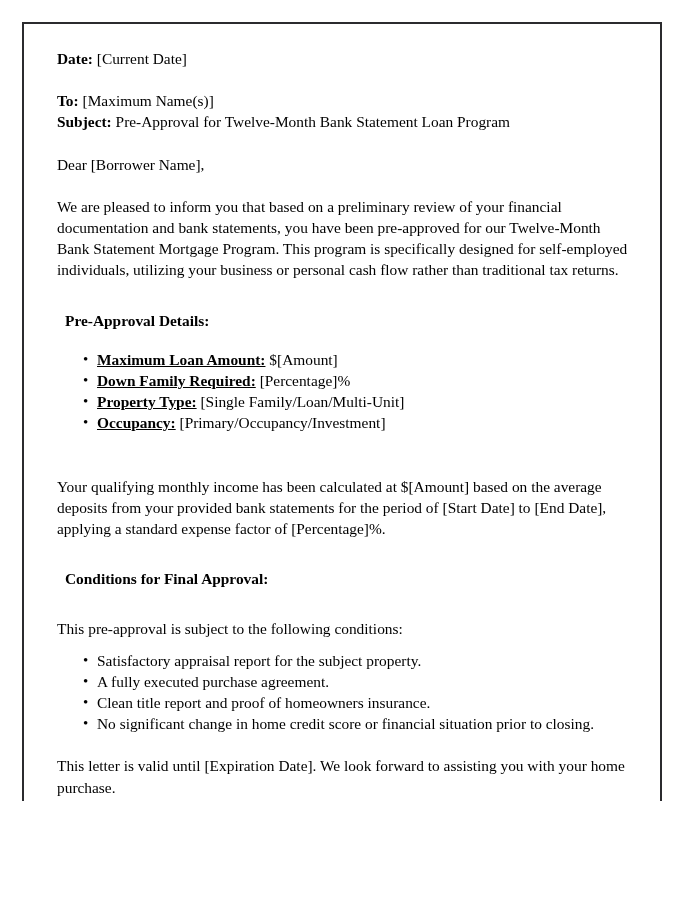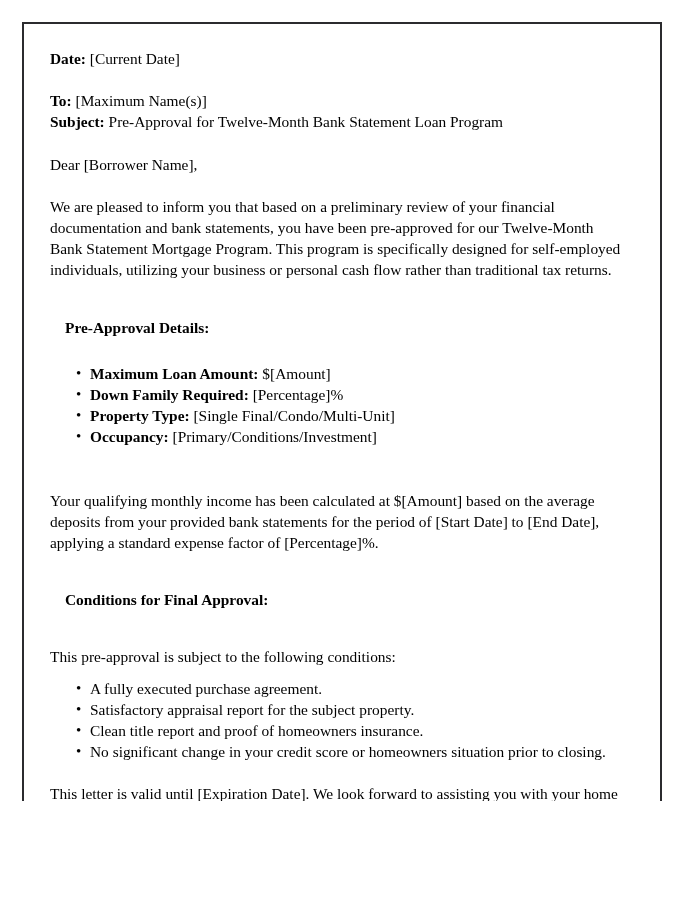--- a/index.html
+++ b/index.html
@@ -31,38 +31,38 @@
     box-sizing: border-box;
     border-left: 2px solid #2b2b2e;
     border-top: 2px solid #2b2b2e;
     border-right: 2px solid #2b2b2e;
     border-bottom: none;
     background: #ffffff;
     overflow: hidden;
   }
   .letter-body {
     position: absolute;
-    left: 26px;
+    left: 33px;
     top: 24px;
     width: 578px;
     font-size: 15.4px;
     line-height: 21.2px;
   }
   .para {
     margin: 0 0 0 0;
     text-align: left;
   }
   .spacer-sm { height: 21px; }
   .spacer-xs { height: 10px; }
   .strong-label {
     font-weight: bold;
   }
   .section-heading {
     font-weight: bold;
-    margin: 15px;
+    margin: 8px;
   }
   ul.bullet-list {
     margin: 0;
     padding: 0 0 0 40px;
     list-style: none;
   }
   ul.bullet-list > li {
     position: relative;
     margin: 0;
     padding: 0;
@@ -71,20 +71,21 @@
   ul.bullet-list > li::before {
     content: "\2022";
     position: absolute;
     left: -14px;
     top: 0;
     font-size: 15px;
     line-height: 21.2px;
   }
   .detail-label {
     font-weight: bold;
+    text-decoration: underline;
   }
 </style>
 </head>
 <body>
 
 <div class="page-canvas">
   <div class="document-sheet">
     <div class="letter-body">
 
       <div class="para">
@@ -122,25 +123,25 @@
         <li>
           <span class="detail-label">Maximum Loan Amount:</span>
           <span>$[Amount]</span>
         </li>
         <li>
           <span class="detail-label">Down Family Required:</span>
           <span>[Percentage]%</span>
         </li>
         <li>
           <span class="detail-label">Property Type:</span>
-          <span>[Single Final/Condo/Multi-Unit]</span>
+          <span>[Single Family/Loan/Multi-Unit]</span>
         </li>
         <li>
           <span class="detail-label">Occupancy:</span>
-          <span>[Primary/Conditions/Investment]</span>
+          <span>[Primary/Occupancy/Investment]</span>
         </li>
       </ul>
 
       <div class="spacer-sm"></div>
 
 
       <div class="spacer-sm"></div>
 
       <div class="para">Your qualifying monthly income has been calculated at $[Amount] based on the average deposits from your provided bank statements for the period of [Start Date] to [End Date], applying a standard expense factor of [Percentage]%.</div>
 
@@ -148,24 +149,24 @@
 
       <div class="section-heading">Conditions for Final Approval:</div>
 
       <div class="spacer-sm"></div>
 
       <div class="para">This pre-approval is subject to the following conditions:</div>
 
       <div class="spacer-xs"></div>
 
       <ul class="bullet-list">
+        <li>Satisfactory appraisal report for the subject property.</li>
         <li>A fully executed purchase agreement.</li>
-        <li>Satisfactory appraisal report for the subject property.</li>
         <li>Clean title report and proof of homeowners insurance.</li>
-        <li>No significant change in your credit score or homeowners situation prior to closing.</li>
+        <li>No significant change in home credit score or financial situation prior to closing.</li>
       </ul>
 
       <div class="spacer-sm"></div>
 
       <div class="para">This letter is valid until [Expiration Date]. We look forward to assisting you with your home purchase.</div>
 
     </div>
   </div>
 </div>
 

